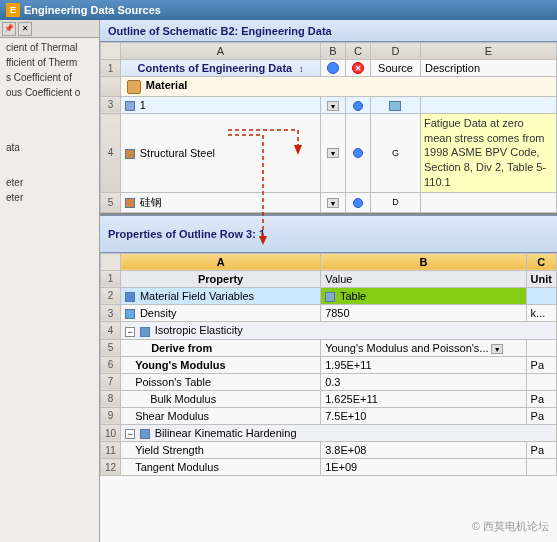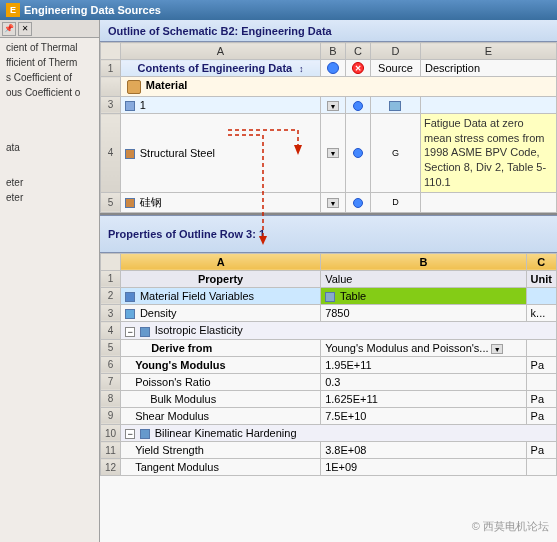--- a/index.html
+++ b/index.html
@@ -515,21 +515,21 @@
               <span>1.95E+11</span>
             </td>
             <td>
               <span>Pa</span>
             </td>
           </tr>
 
           <tr>
             <td class="row-num">7</td>
             <td style="padding-left:14px;">
-              <span>Poisson's Ratio</span>
+              <span>Poisson's Table</span>
             </td>
             <td>
               <span>0.3</span>
             </td>
             <td></td>
           </tr>
 
           <tr>
             <td class="row-num">8</td>
             <td style="padding-left:29px;">

